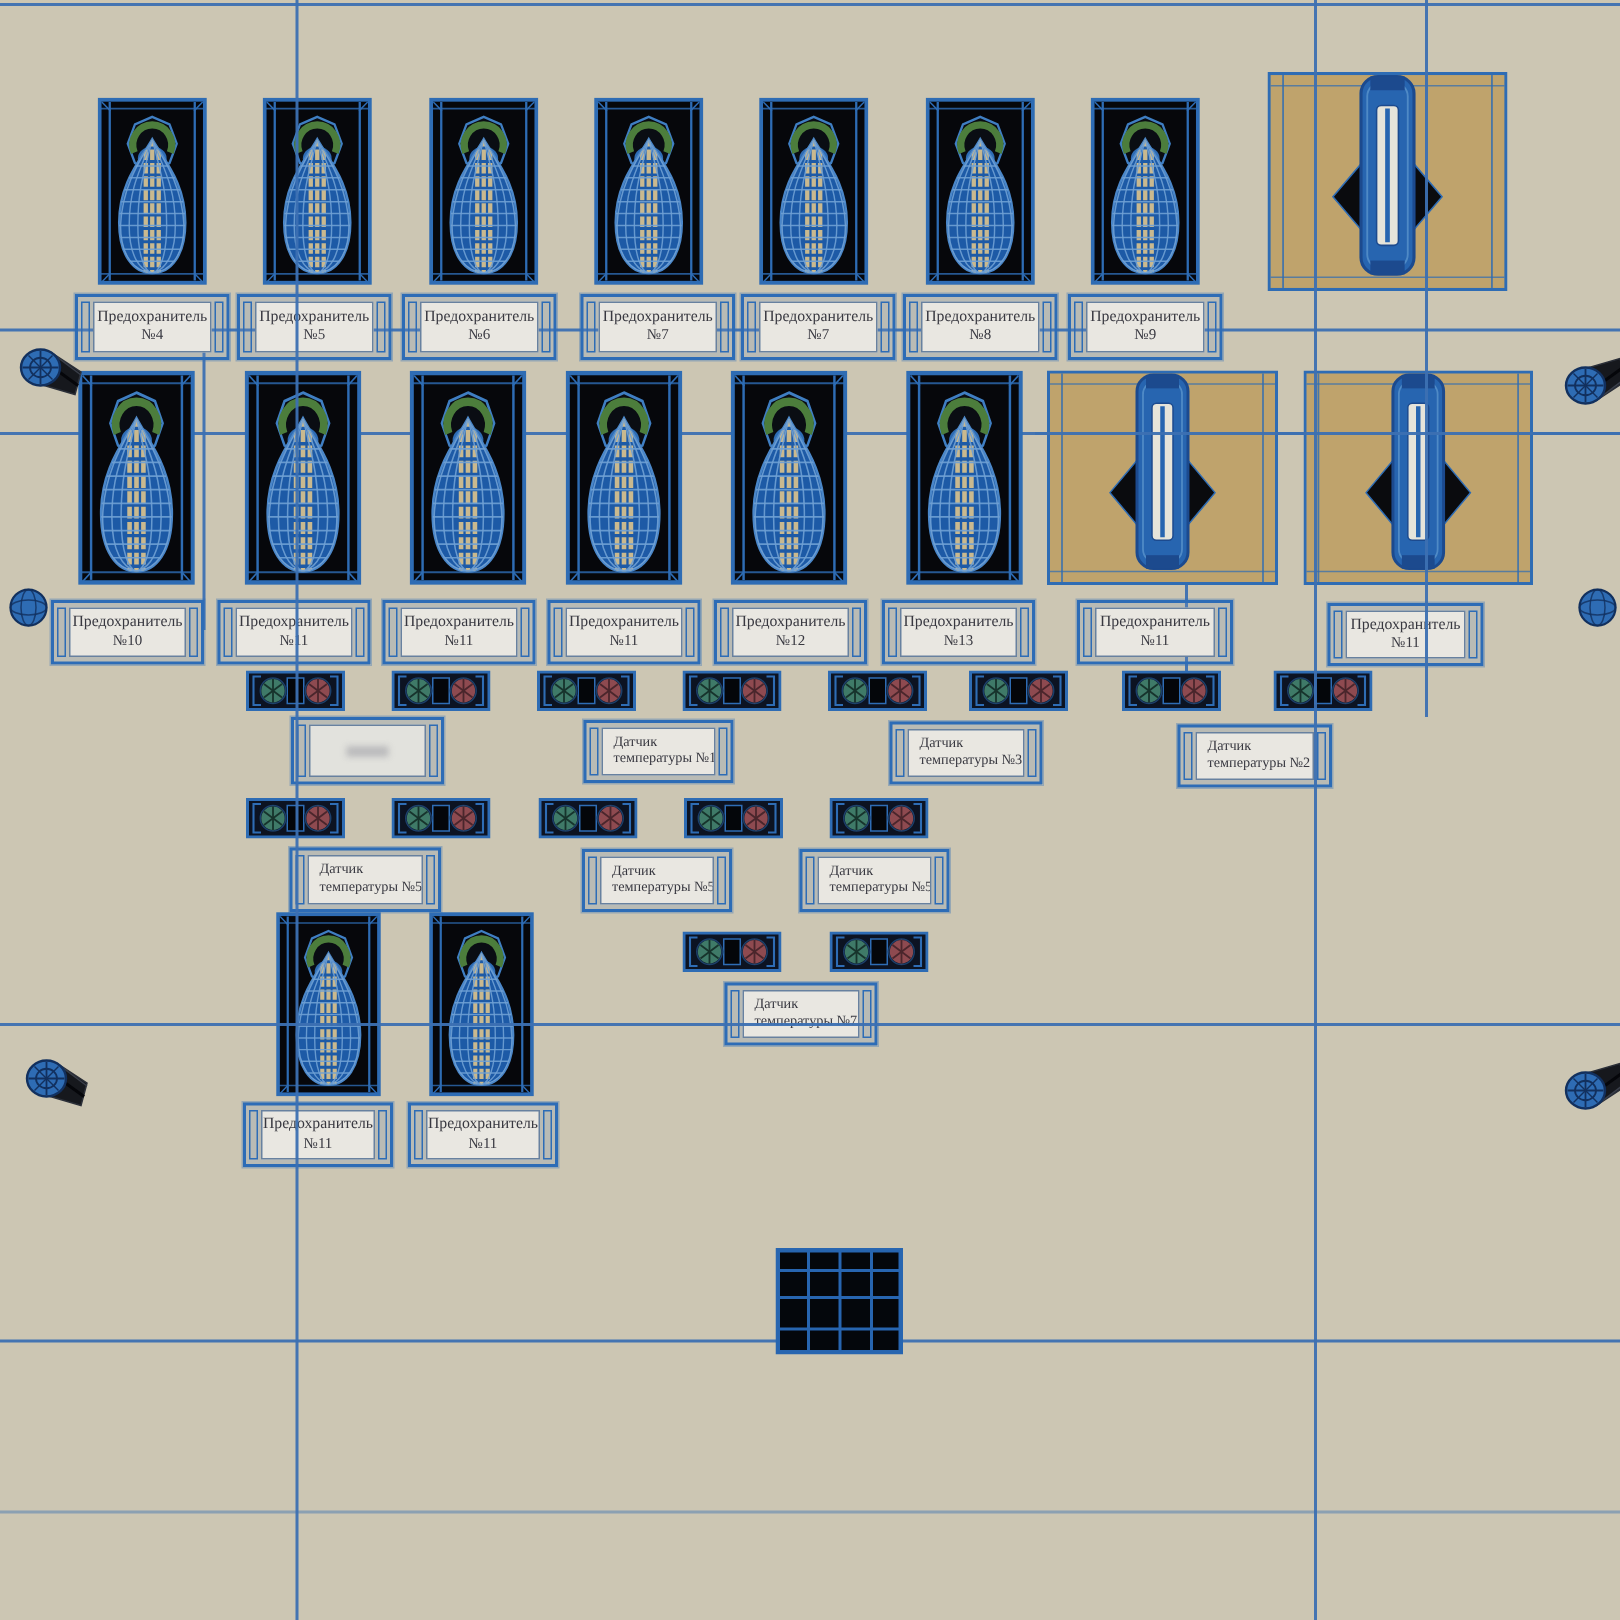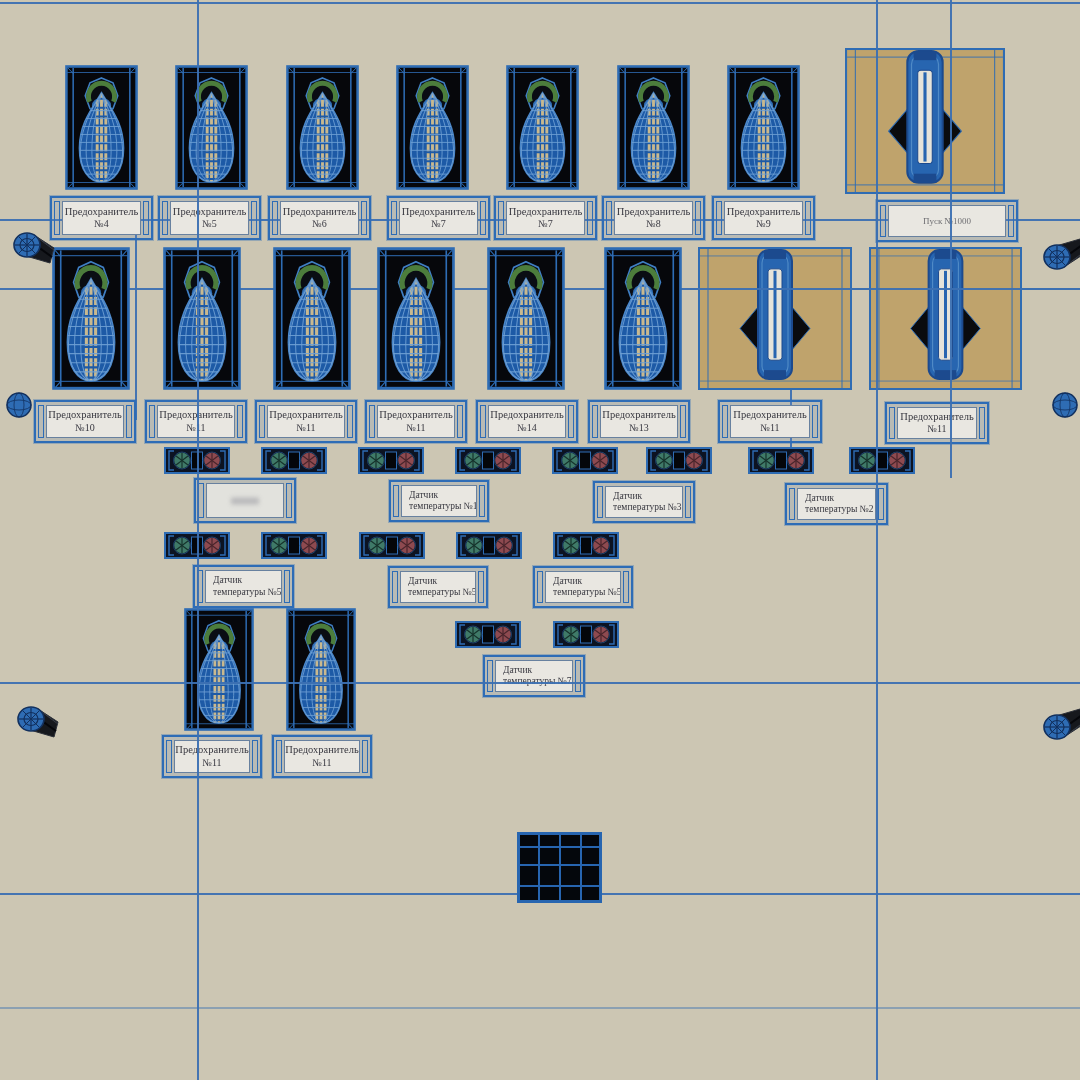--- a/index.html
+++ b/index.html
@@ -457,29 +457,20 @@
       <polygon points="42,82 62,58 62,106" fill="none" stroke="#2e6cb4" stroke-width="1"></polygon>
       <polygon points="112,82 92,58 92,106" fill="none" stroke="#2e6cb4" stroke-width="1"></polygon>
       <rect x="60" y="3" width="34" height="130" rx="11" fill="#2765b0" stroke="#1c4a8e" stroke-width="2"></rect>
       <rect x="64" y="7" width="26" height="122" rx="9" fill="none" stroke="#4f8ac6" stroke-width="1.2"></rect>
       <rect x="70" y="22" width="14" height="92" rx="3" fill="#e6e4da" stroke="#1c4a8e" stroke-width="1"></rect>
       <line x1="77" y1="24" x2="77" y2="112" stroke="#2765b0" stroke-width="3"></line>
       <rect x="66" y="3" width="22" height="9" fill="#1c4a8e"></rect>
       <rect x="66" y="124" width="22" height="9" fill="#1c4a8e"></rect>
     </svg>
   </div>
-    <div class="plate starter" style="left: 876px; top: 200px; width: 142px; height: 42px;">
-    <span class="post left"></span>
-    <span class="post right"></span>
-    <div class="plate-inner">
-      <div class="l1">Пуск №1000</div>
-      <div class="l2"></div>
-
-    </div>
-  </div>
     <div class="unit fuse" style="left: 52px; top: 247px; width: 78px; height: 143px;">
     <svg viewBox="0 0 76 126" preserveAspectRatio="none">
       <defs>
         <clipPath id="fuseBodyClip">
           <path d="M38,28 C29,43 15,58 15,84 C15,106 25,118 38,118 C51,118 61,106 61,84 C61,58 47,43 38,28 Z"></path>
         </clipPath>
       </defs>
       <rect x="1.5" y="1.5" width="73" height="123" fill="#06070b" stroke="#2e6cb4" stroke-width="2.6"></rect>
       <line x1="8.5" y1="3" x2="8.5" y2="123" stroke="#2e6cb4" stroke-width="1.6"></line>
       <line x1="67.5" y1="3" x2="67.5" y2="123" stroke="#2e6cb4" stroke-width="1.6"></line>
@@ -821,21 +812,21 @@
       <div class="l1">Предохранитель</div>
       <div class="l2">№11</div>
 
     </div>
   </div>
     <div class="plate" style="left: 476px; top: 400px; width: 102px; height: 43px;">
     <span class="post left"></span>
     <span class="post right"></span>
     <div class="plate-inner">
       <div class="l1">Предохранитель</div>
-      <div class="l2">№14</div>
+      <div class="l2">№12</div>
 
     </div>
   </div>
     <div class="plate" style="left: 588px; top: 400px; width: 102px; height: 43px;">
     <span class="post left"></span>
     <span class="post right"></span>
     <div class="plate-inner">
       <div class="l1">Предохранитель</div>
       <div class="l2">№13</div>
 

